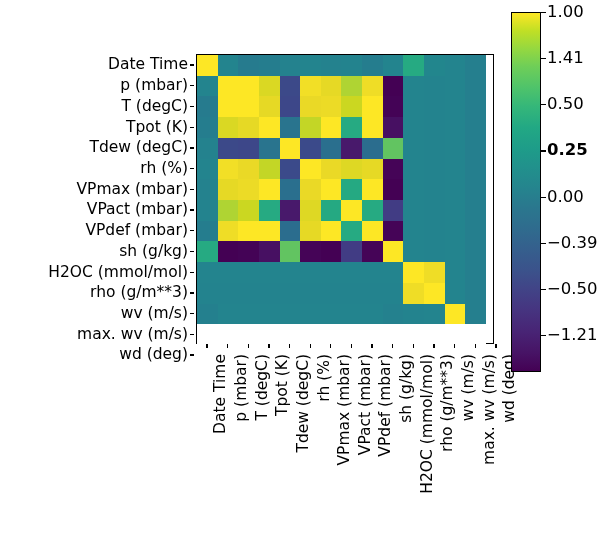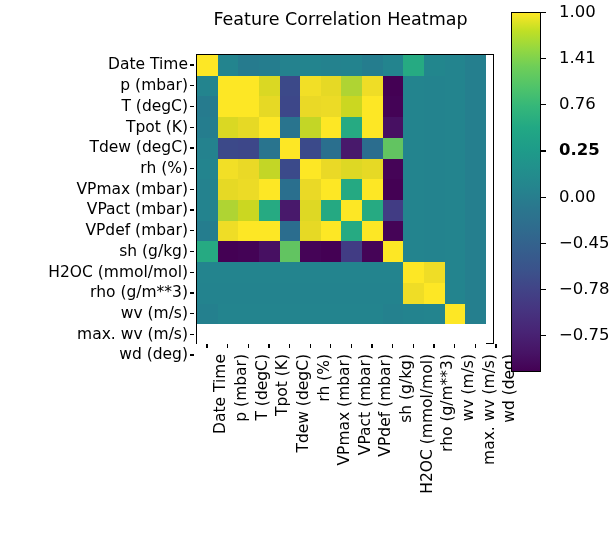--- a/index.html
+++ b/index.html
@@ -154,33 +154,32 @@
   }
   .cbtick-mark {
     position: absolute;
     left: 30px;
     width: 5px;
     height: 1.2px;
     background: #000;
   }
   .cbtick-label {
     position: absolute;
-    left: 48px;
+    left: 36px;
     font-size: 16.5px;
     line-height: 17px;
     white-space: nowrap;
     color: #000;
   }
 </style>
 </head>
 <body>
 
 <div id="figure">
 
-  <div id="chart-title">Feature Correlation Heatmap</div>
 
   <div id="ylabels">
       <div class="ytick-label" style="top: 2.35714px;">Date Time</div>
       <div class="ytick-mark" style="top: 10.3571px;"></div>
       <div class="ytick-label" style="top: 23.0714px;">p (mbar)</div>
       <div class="ytick-mark" style="top: 31.0714px;"></div>
       <div class="ytick-label" style="top: 43.7857px;">T (degC)</div>
       <div class="ytick-mark" style="top: 51.7857px;"></div>
       <div class="ytick-label" style="top: 64.5px;">Tpot (K)</div>
       <div class="ytick-mark" style="top: 72.5px;"></div>
@@ -442,26 +441,26 @@
       <div class="xtick-mark" style="left: 299.321px;"></div>
     </div>
 
   <div id="colorbar-wrap">
     <div id="colorbar-bar"></div>
   <div class="cbtick-mark" style="top: 0px;"></div>
       <div class="cbtick-label" style="top: -9px;">1.00</div>
       <div class="cbtick-mark" style="top: 46.1538px;"></div>
       <div class="cbtick-label" style="top: 37.1538px;">1.41</div>
       <div class="cbtick-mark" style="top: 92.3077px;"></div>
-      <div class="cbtick-label" style="top: 83.3077px;">0.76</div>
+      <div class="cbtick-label" style="top: 83.3077px;">0.50</div>
       <div class="cbtick-mark" style="top: 138.462px;"></div>
       <div class="cbtick-label" style="top: 129.462px; font-weight: bold;">0.25</div>
       <div class="cbtick-mark" style="top: 184.615px;"></div>
       <div class="cbtick-label" style="top: 175.615px;">0.00</div>
       <div class="cbtick-mark" style="top: 230.769px;"></div>
-      <div class="cbtick-label" style="top: 221.769px;">−0.45</div>
+      <div class="cbtick-label" style="top: 221.769px;">−0.39</div>
       <div class="cbtick-mark" style="top: 276.923px;"></div>
-      <div class="cbtick-label" style="top: 267.923px;">−0.78</div>
+      <div class="cbtick-label" style="top: 267.923px;">−0.50</div>
       <div class="cbtick-mark" style="top: 323.077px;"></div>
-      <div class="cbtick-label" style="top: 314.077px;">−0.75</div>
+      <div class="cbtick-label" style="top: 314.077px;">−1.21</div>
     </div>
 
 </div>
 
 </body></html>

